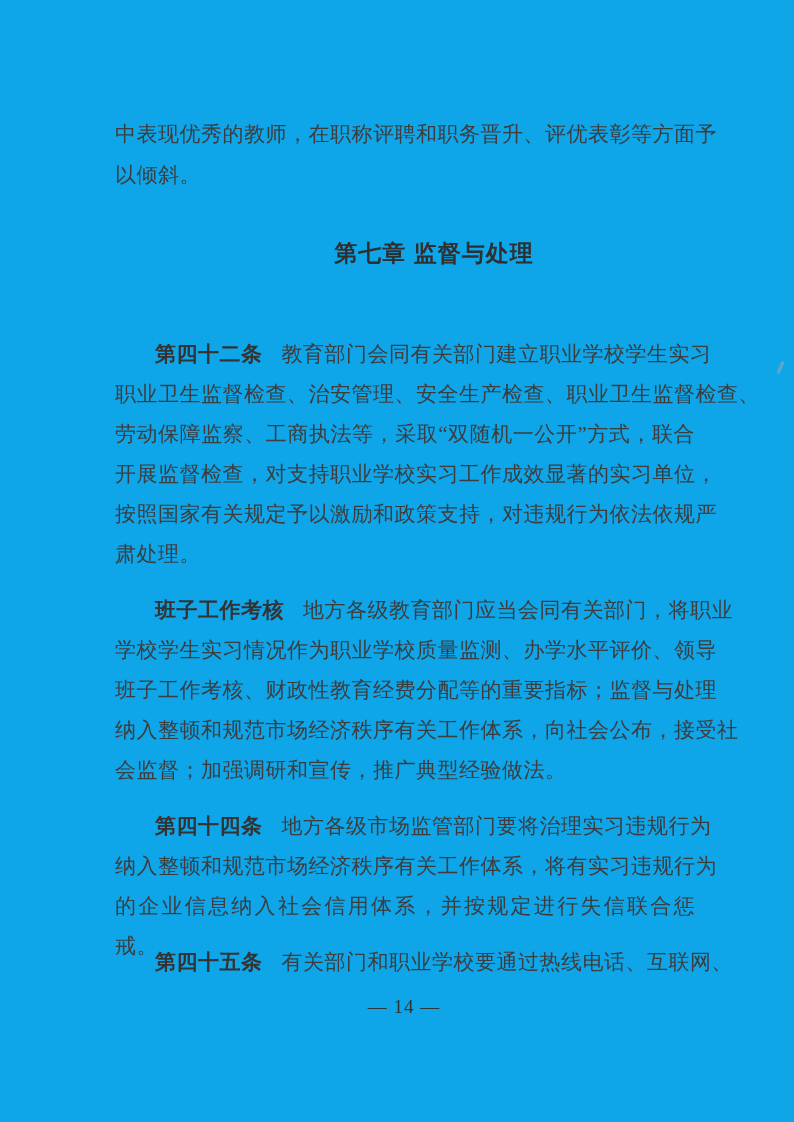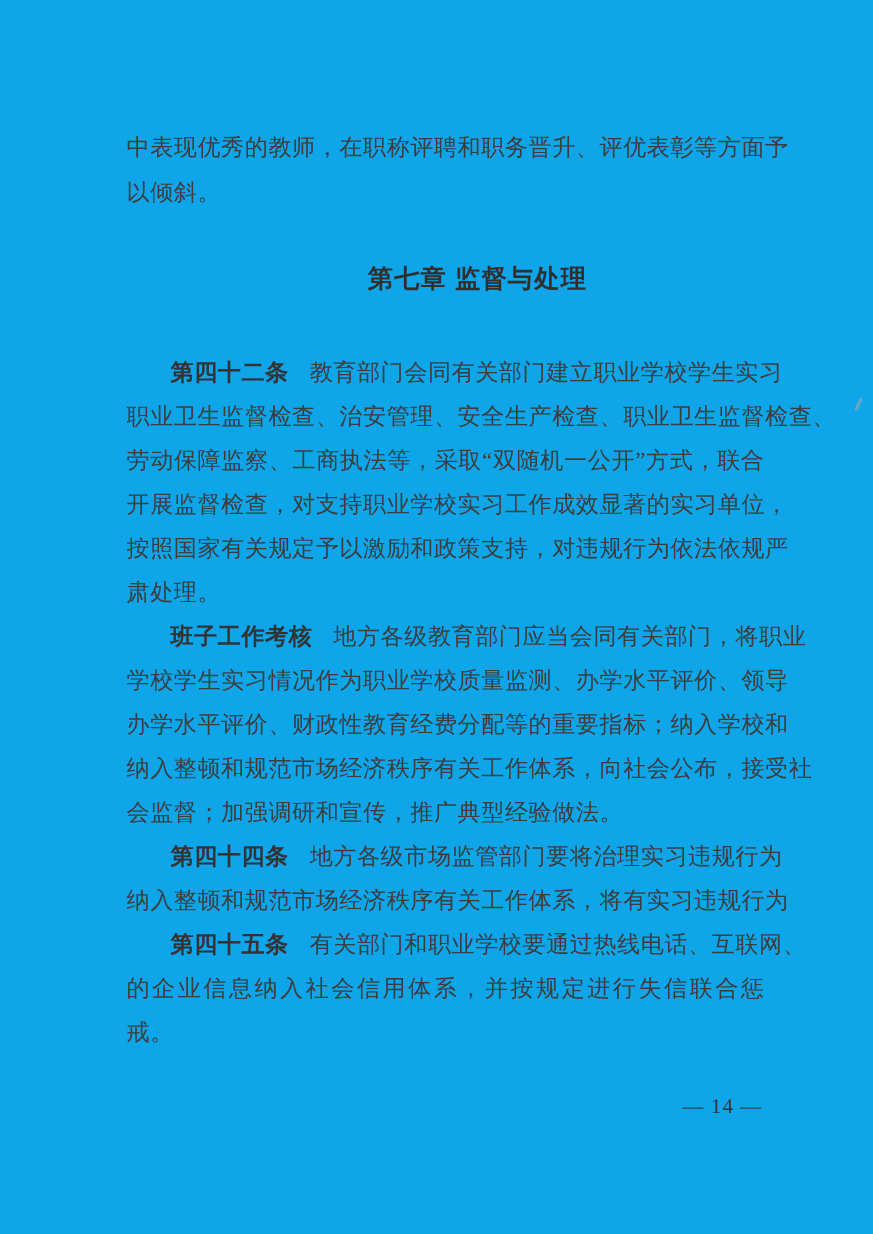--- a/index.html
+++ b/index.html
@@ -32,21 +32,21 @@
     text-align-last: justify;
     text-justify: inter-character;
     white-space: nowrap;
     color: #3d3d3d;
   }
   .continuation .line { height: 41px; line-height: 41px; }
   .line.end {
     text-align-last: left;
     white-space: normal;
   }
-  .line.ind { padding-left: 40px; }
+  .line.ind { padding-left: 40px; margin-top: 16px; }
   .num {
     font-weight: bold;
     color: #333333;
     margin-right: 19px;
   }
   .chapter-heading {
     position: absolute;
     left: 126px;
     width: 580px;
     top: 233px;
@@ -59,21 +59,21 @@
     font-weight: bold;
     font-size: 23px;
     letter-spacing: 1px;
     color: #2f2f2f;
   }
   .page-number {
     position: absolute;
     left: 115px;
     width: 578px;
     top: 996px;
-    text-align: right;
+    text-align: center;
     font-size: 19px;
     letter-spacing: 1px;
     color: #333333;
   }
   .pen-mark {
     position: absolute;
     left: 779px;
     top: 361px;
     width: 3px;
     height: 13px;
@@ -101,27 +101,27 @@
 
     <div class="line ind"><span class="num">第四十二条</span><span>教育部门会同有关部门建立职业学校学生实习</span></div>
     <div class="line">职业卫生监督检查、治安管理、安全生产检查、职业卫生监督检查、</div>
     <div class="line">劳动保障监察、工商执法等，采取“双随机一公开”方式，联合</div>
     <div class="line">开展监督检查，对支持职业学校实习工作成效显著的实习单位，</div>
     <div class="line">按照国家有关规定予以激励和政策支持，对违规行为依法依规严</div>
     <div class="line end">肃处理。</div>
 
     <div class="line ind"><span class="num">班子工作考核</span><span>地方各级教育部门应当会同有关部门，将职业</span></div>
     <div class="line">学校学生实习情况作为职业学校质量监测、办学水平评价、领导</div>
-    <div class="line">办学水平评价、财政性教育经费分配等的重要指标；纳入学校和</div>
+    <div class="line">班子工作考核、财政性教育经费分配等的重要指标；监督与处理</div>
     <div class="line">纳入整顿和规范市场经济秩序有关工作体系，向社会公布，接受社</div>
     <div class="line end">会监督；加强调研和宣传，推广典型经验做法。</div>
 
     <div class="line ind"><span class="num">第四十四条</span><span>地方各级市场监管部门要将治理实习违规行为</span></div>
     <div class="line">纳入整顿和规范市场经济秩序有关工作体系，将有实习违规行为</div>
+    <div class="line end">的企业信息纳入社会信用体系，并按规定进行失信联合惩戒。</div>
+
     <div class="line ind"><span class="num">第四十五条</span><span>有关部门和职业学校要通过热线电话、互联网、</span></div>
-
-    <div class="line end">的企业信息纳入社会信用体系，并按规定进行失信联合惩戒。</div>
 
   </div>
 
   <div class="page-number">— 14 —</div>
 
 </div>
 
 </body></html>

